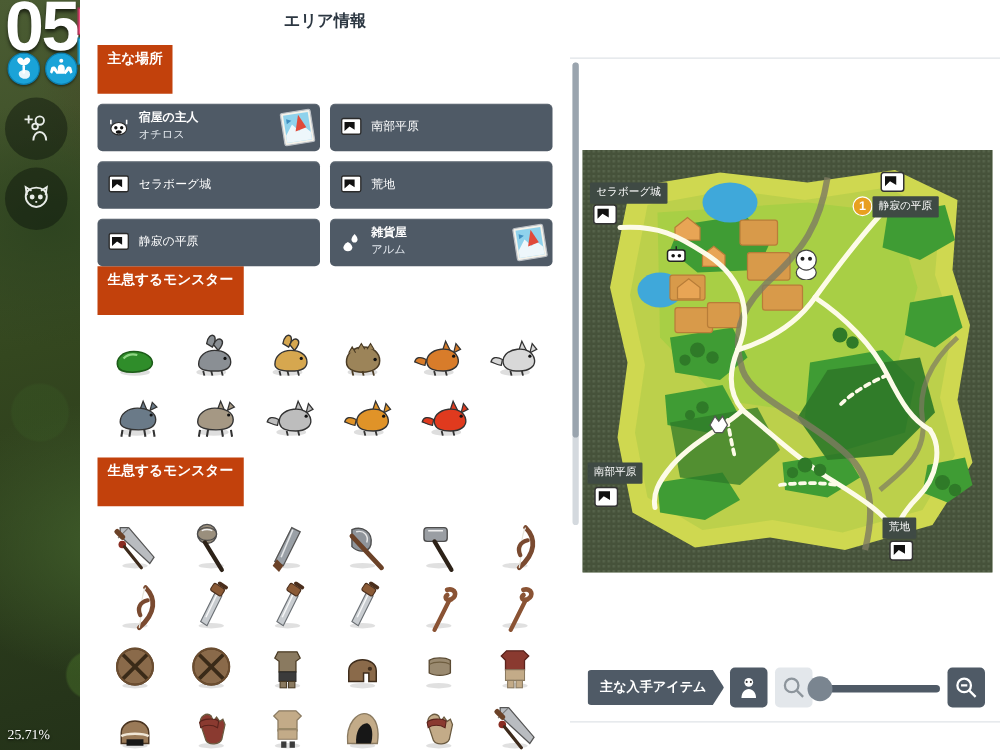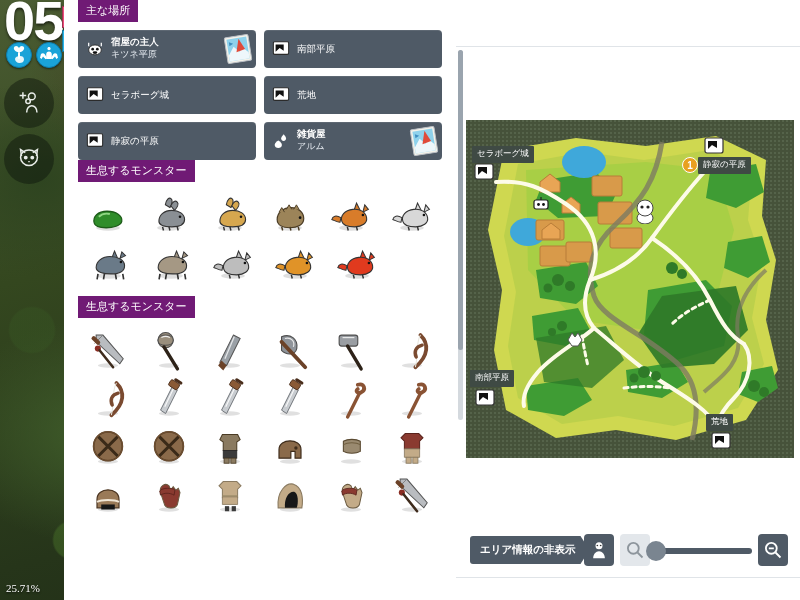--- a/index.html
+++ b/index.html
@@ -69,22 +69,22 @@
   
   #info-panel {
     position:absolute; left:64px; top:0; width:392px; height:600px;
     background:#ffffff; z-index:10; overflow:hidden;
   }
   .panel-title {
     text-align:center; font-size:13px; font-weight:bold; color:#2c3742;
     padding:8px 0 10px;
   }
   .sec-head {
-    display:inline-block; background:#701a75; color:#ffffff;
-    font-size:11px; font-weight:normal; padding:3px 8px 4px;
+    display:inline-block; background:#c2410c; color:#ffffff;
+    font-size:11px; font-weight:bold; padding:3px 8px 21px;
     margin:0 0 8px 14px;
   }
   .places-grid {
     display:grid; grid-template-columns:1fr 1fr; gap:8px 8px;
     padding:0 14px;
   }
   .place-card {
     position:relative; background:#4f5a66; border-radius:4px;
     height:38px; display:flex; align-items:center; gap:7px;
     padding:0 8px; color:#ffffff; overflow:hidden;
@@ -251,33 +251,34 @@
       <path d="M7 14c0-4.5 4-7.5 9-7.5s9 3 9 7.5-4 9-9 9-9-4.5-9-9z"></path>
       <circle cx="12.5" cy="14.5" r="1.3" fill="#e8ece8"></circle>
       <circle cx="19.5" cy="14.5" r="1.3" fill="#e8ece8"></circle>
       <path d="M16 18v1.5"></path>
     </svg>
   </div>
   <div class="hud-progress">25.71%</div>
 </div>
 
 <div id="info-panel">
+  <div class="panel-title">エリア情報</div>
   <div class="sec-head">主な場所</div>
   <div class="places-grid" id="places-grid">
       <div class="place-card">
         <div class="ic"><svg viewBox="0 0 20 20">
             <path d="M3 3v4M17 3v4" stroke="#fff" stroke-width="1.4"></path>
             <ellipse cx="10" cy="11" rx="7" ry="5.5" fill="#fff" stroke="#2b2b2b" stroke-width="1"></ellipse>
             <circle cx="7.4" cy="10.2" r="1.5" fill="#111"></circle>
             <circle cx="12.6" cy="10.2" r="1.5" fill="#111"></circle>
             <ellipse cx="10" cy="14" rx="2.6" ry="1.6" fill="#111"></ellipse>
           </svg></div>
         <div class="txt">
           <div class="ttl">宿屋の主人</div>
-          <div class="sub">キツネ平原</div>
+          <div class="sub">オチロス</div>
         </div>
         <div class="card-img"><svg viewBox="0 0 26 28">
             <rect x="1" y="1" width="24" height="26" rx="1.5" fill="#f4f2ea" stroke="#b9bec4" stroke-width="1"></rect>
             <rect x="3" y="3" width="20" height="22" fill="#8fd2ec"></rect>
             <path d="M3 19l6-8 5 6 3.5-4L23 19v6H3z" fill="#eef7fb"></path>
             <path d="M15 4l5 11-9 2z" fill="#e04a3a"></path>
             <path d="M5 6l4 2-4 2z" fill="#3f8ec0"></path>
           </svg></div>
       </div>
       <div class="place-card">
@@ -816,21 +817,21 @@
       <svg viewBox="0 0 18 18">
           <rect x="2" y="4" width="14" height="9" rx="2" fill="#fff" stroke="#222" stroke-width="1.2"></rect>
           <circle cx="6.5" cy="8.5" r="1.4" fill="#111"></circle>
           <circle cx="11.5" cy="8.5" r="1.4" fill="#111"></circle>
           <path d="M9 1v3" stroke="#222" stroke-width="1.2"></path>
         </svg>
     </div>
   </div>
 
   <div class="bottom-bar">
-    <div class="btn-hide">エリア情報の非表示</div>
+    <div class="btn-hide">主な入手アイテム</div>
     <div class="btn-sq dark" id="btn-person">
       <svg viewBox="0 0 24 24">
           <circle cx="12" cy="7" r="4.2" fill="#fff"></circle>
           <path d="M5 22c0-5 3.2-8.5 7-8.5s7 3.5 7 8.5z" fill="#fff"></path>
           <circle cx="10" cy="6.6" r="1" fill="#333"></circle>
           <circle cx="14" cy="6.6" r="1" fill="#333"></circle>
         </svg>
     </div>
     <div class="btn-sq light" id="btn-zoom-in">
       <svg viewBox="0 0 24 24" fill="none" stroke="#8d959c" stroke-width="2.2">

